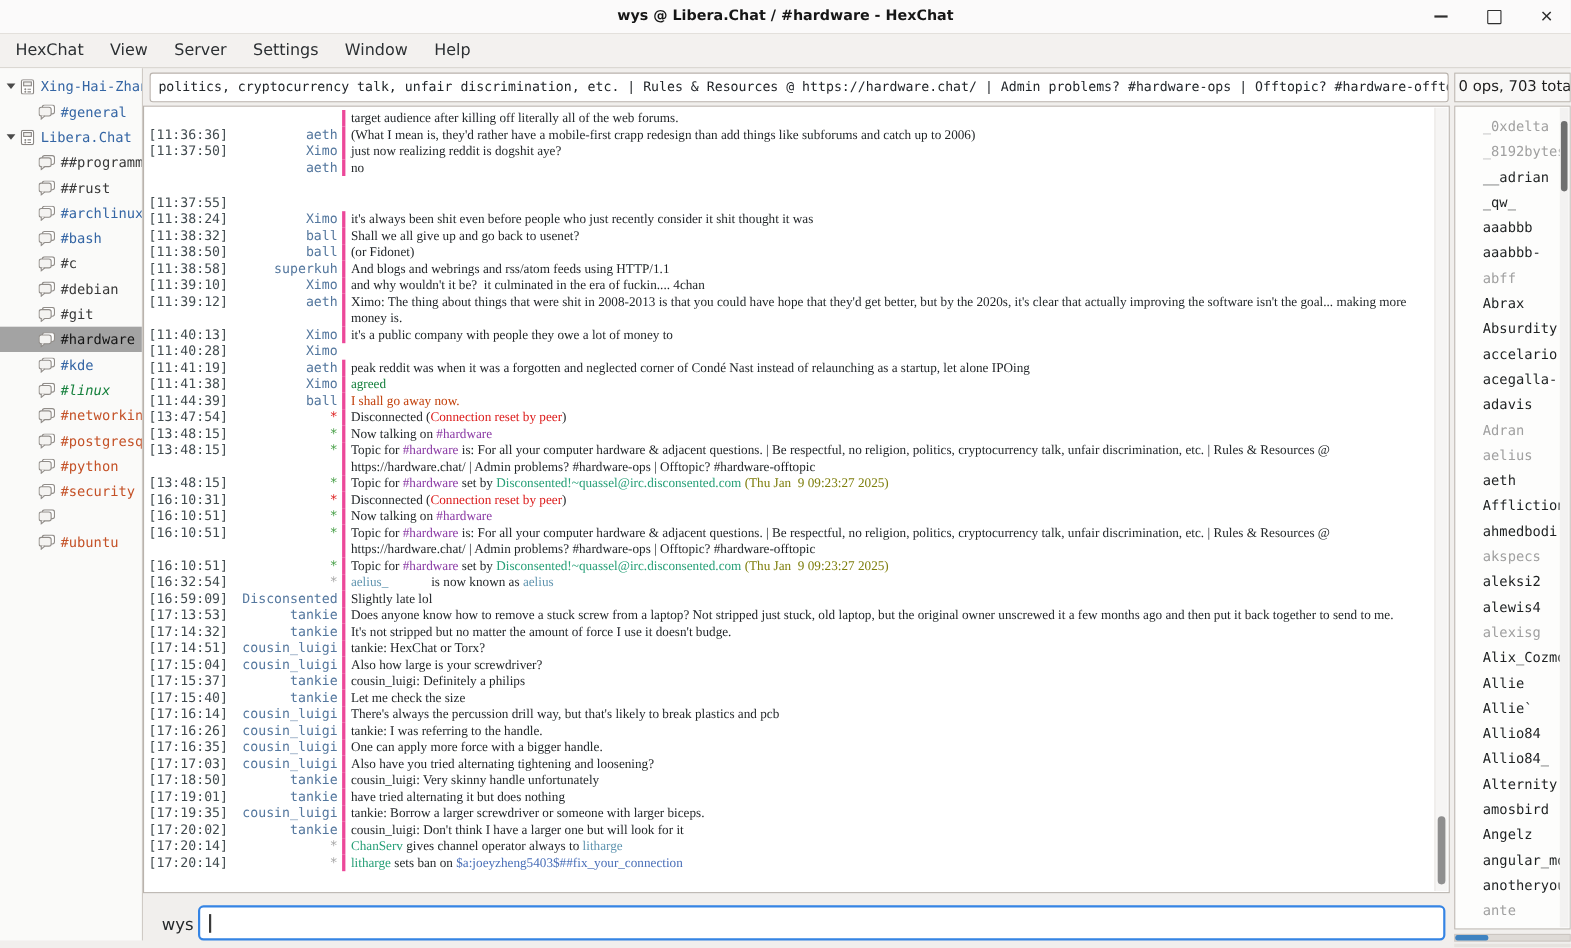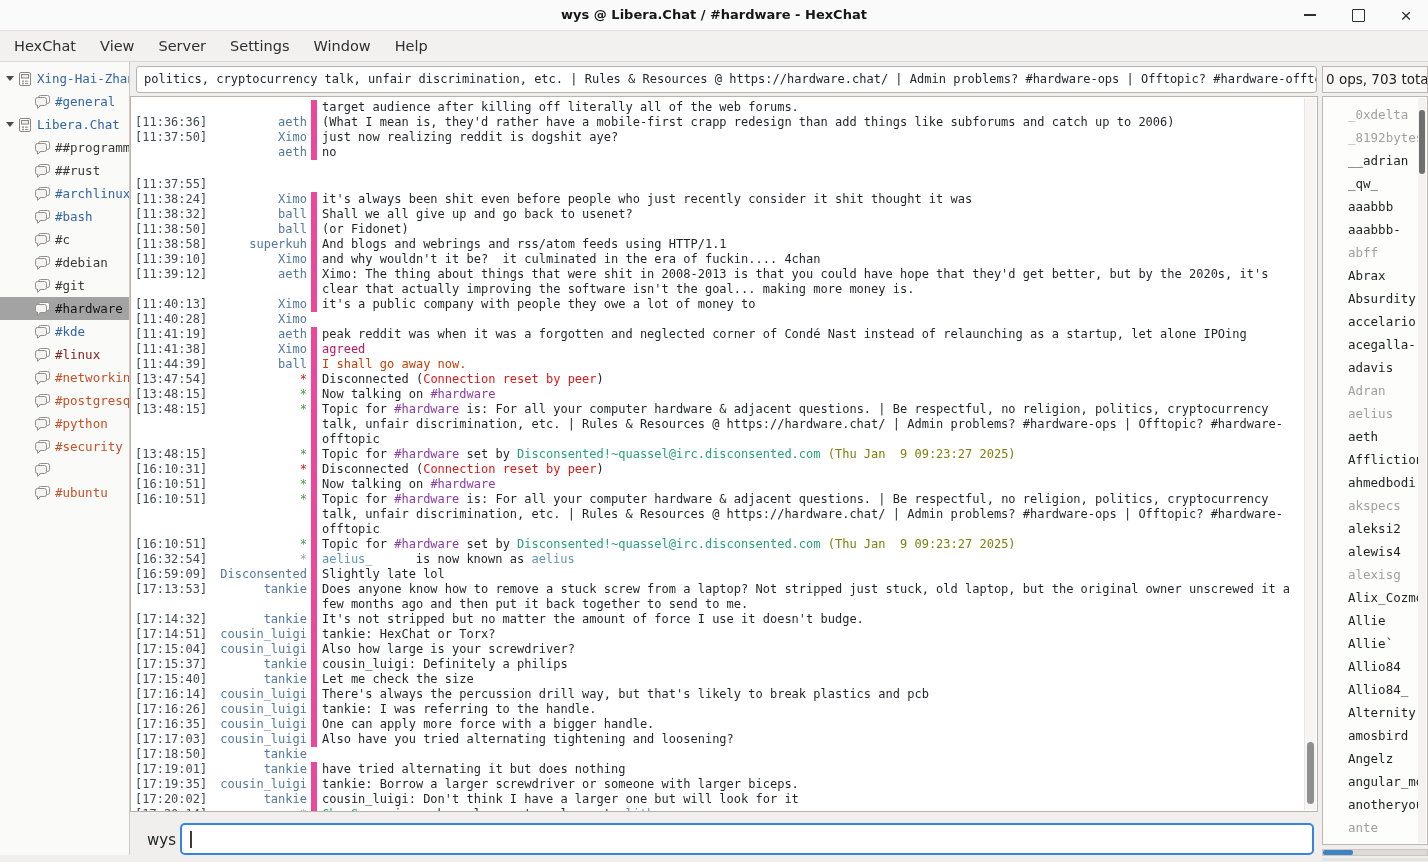--- a/index.html
+++ b/index.html
@@ -39,21 +39,21 @@
             font-family:"DejaVu Sans Mono",monospace;font-size:12px;color:#22262a;
             line-height:25px;padding:0 7px;white-space:nowrap;overflow:hidden;}
   
   .chatbox{position:absolute;left:130px;top:96px;width:1188px;height:716px;background:#ffffff;
            border:1px solid #b9b3ad;box-sizing:border-box;}
   .chat-content{position:absolute;left:0;top:0;right:12px;bottom:0;padding:3px 0 0 4px;
                 font-family:"DejaVu Sans Mono",monospace;font-size:12px;line-height:15px;overflow:hidden;}
   .chat-line{display:flex;align-items:flex-start;}
   .ts{flex:0 0 80px;white-space:pre;}
   .nick{flex:0 0 92px;text-align:right;padding-right:4px;white-space:pre;overflow:hidden;}
-  .msg{flex:1;border-left:6px solid #ec4899;padding-left:5px;white-space:pre-wrap;word-wrap:break-word;min-width:0;}
+  .msg{flex:1;border-left:3px solid #ec4899;padding-left:5px;white-space:pre-wrap;word-wrap:break-word;min-width:0;font-family:Liberation Serif, serif;}
   .vscroll{position:absolute;top:1px;right:1px;bottom:1px;width:11px;background:#f6f5f4;border-left:1px solid #e9e7e4;}
   .vthumb{position:absolute;left:2px;bottom:6px;width:7px;height:62px;background:#8f8f8f;border-radius:4px;}
   
   .mynick{position:absolute;left:147px;top:831px;font-size:15px;color:#24282a;}
   .inputbox{position:absolute;left:180px;top:823px;width:1134px;height:32px;background:#ffffff;
             border:2px solid #3584e4;border-radius:5px;box-sizing:border-box;}
   .caret{position:absolute;left:8px;top:6px;width:1.5px;height:17px;background:#3a3a3a;}
   
   .userhdr{position:absolute;left:1322px;top:66px;width:106px;height:27px;background:#f8f7f6;
            border:1px solid #bdb7b1;box-sizing:border-box;font-size:13.5px;color:#1d1d1d;
@@ -226,21 +226,21 @@
       <span class="tree-label" style="color: rgb(52, 101, 164);">#kde</span>
     </div>
     <div class="tree-row">
       <span class="chan-ico">
         <svg width="15" height="14" viewBox="0 0 15 14">
           <rect x="3.5" y="0.5" width="11" height="8" rx="2" fill="#ffffff" stroke="#918d89"></rect>
           <rect x="0.5" y="2.5" width="11" height="8" rx="2" fill="#f4f3f1" stroke="#918d89"></rect>
           <path d="M2.5 10 L2.5 13.2 L5.8 10.4" fill="#f4f3f1" stroke="#918d89" stroke-width="1"></path>
         </svg>
       </span>
-      <span class="tree-label" style="color: #7f1d1d;">#linux</span>
+      <span class="tree-label" style="color: #15803d; font-style: italic;">#linux</span>
     </div>
     <div class="tree-row">
       <span class="chan-ico">
         <svg width="15" height="14" viewBox="0 0 15 14">
           <rect x="3.5" y="0.5" width="11" height="8" rx="2" fill="#ffffff" stroke="#918d89"></rect>
           <rect x="0.5" y="2.5" width="11" height="8" rx="2" fill="#f4f3f1" stroke="#918d89"></rect>
           <path d="M2.5 10 L2.5 13.2 L5.8 10.4" fill="#f4f3f1" stroke="#918d89" stroke-width="1"></path>
         </svg>
       </span>
       <span class="tree-label" style="color: rgb(196, 81, 39);">#networking</span>
@@ -361,21 +361,21 @@
         <span class="nick" style="color: rgb(84, 119, 158);">Ximo</span>
       </div>
       <div class="chat-line">
         <span class="ts" style="color: rgb(65, 75, 79);">[11:41:19]</span>
         <span class="nick" style="color: rgb(84, 119, 158);">aeth</span>
         <span class="msg"><span style="color: rgb(31, 35, 38);">peak reddit was when it was a forgotten and neglected corner of Condé Nast instead of relaunching as a startup, let alone IPOing</span></span>
       </div>
       <div class="chat-line">
         <span class="ts" style="color: rgb(65, 75, 79);">[11:41:38]</span>
         <span class="nick" style="color: rgb(84, 119, 158);">Ximo</span>
-        <span class="msg"><span style="color: #be185d; margin-top: 29px;">agreed</span></span>
+        <span class="msg"><span style="color: #15803d; margin-top: 29px;">agreed</span></span>
       </div>
       <div class="chat-line">
         <span class="ts" style="color: rgb(65, 75, 79);">[11:44:39]</span>
         <span class="nick" style="color: rgb(84, 119, 158);">ball</span>
         <span class="msg"><span style="color: #c2410c;">I shall go away now.</span></span>
       </div>
       <div class="chat-line">
         <span class="ts" style="color: rgb(65, 75, 79);">[13:47:54]</span>
         <span class="nick" style="color: rgb(220, 26, 26);">*</span>
         <span class="msg"><span style="color: rgb(31, 35, 38);">Disconnected (</span><span style="color: rgb(220, 26, 26);">Connection reset by peer</span><span style="color: rgb(31, 35, 38);">)</span></span>
@@ -471,20 +471,21 @@
         <span class="msg"><span style="color: rgb(31, 35, 38);">One can apply more force with a bigger handle.</span></span>
       </div>
       <div class="chat-line">
         <span class="ts" style="color: rgb(65, 75, 79);">[17:17:03]</span>
         <span class="nick" style="color: rgb(84, 119, 158);">cousin_luigi</span>
         <span class="msg"><span style="color: rgb(31, 35, 38);">Also have you tried alternating tightening and loosening?</span></span>
       </div>
       <div class="chat-line">
         <span class="ts" style="color: rgb(65, 75, 79);">[17:18:50]</span>
         <span class="nick" style="color: rgb(84, 119, 158);">tankie</span>
+        <span class="msg"><span style="color: rgb(31, 35, 38);">cousin_luigi: Very skinny handle unfortunately</span></span>
       </div>
       <div class="chat-line">
         <span class="ts" style="color: rgb(65, 75, 79);">[17:19:01]</span>
         <span class="nick" style="color: rgb(84, 119, 158);">tankie</span>
         <span class="msg"><span style="color: rgb(31, 35, 38);">have tried alternating it but does nothing</span></span>
       </div>
       <div class="chat-line">
         <span class="ts" style="color: rgb(65, 75, 79);">[17:19:35]</span>
         <span class="nick" style="color: rgb(84, 119, 158);">cousin_luigi</span>
         <span class="msg"><span style="color: rgb(31, 35, 38);">tankie: Borrow a larger screwdriver or someone with larger biceps.</span></span>

